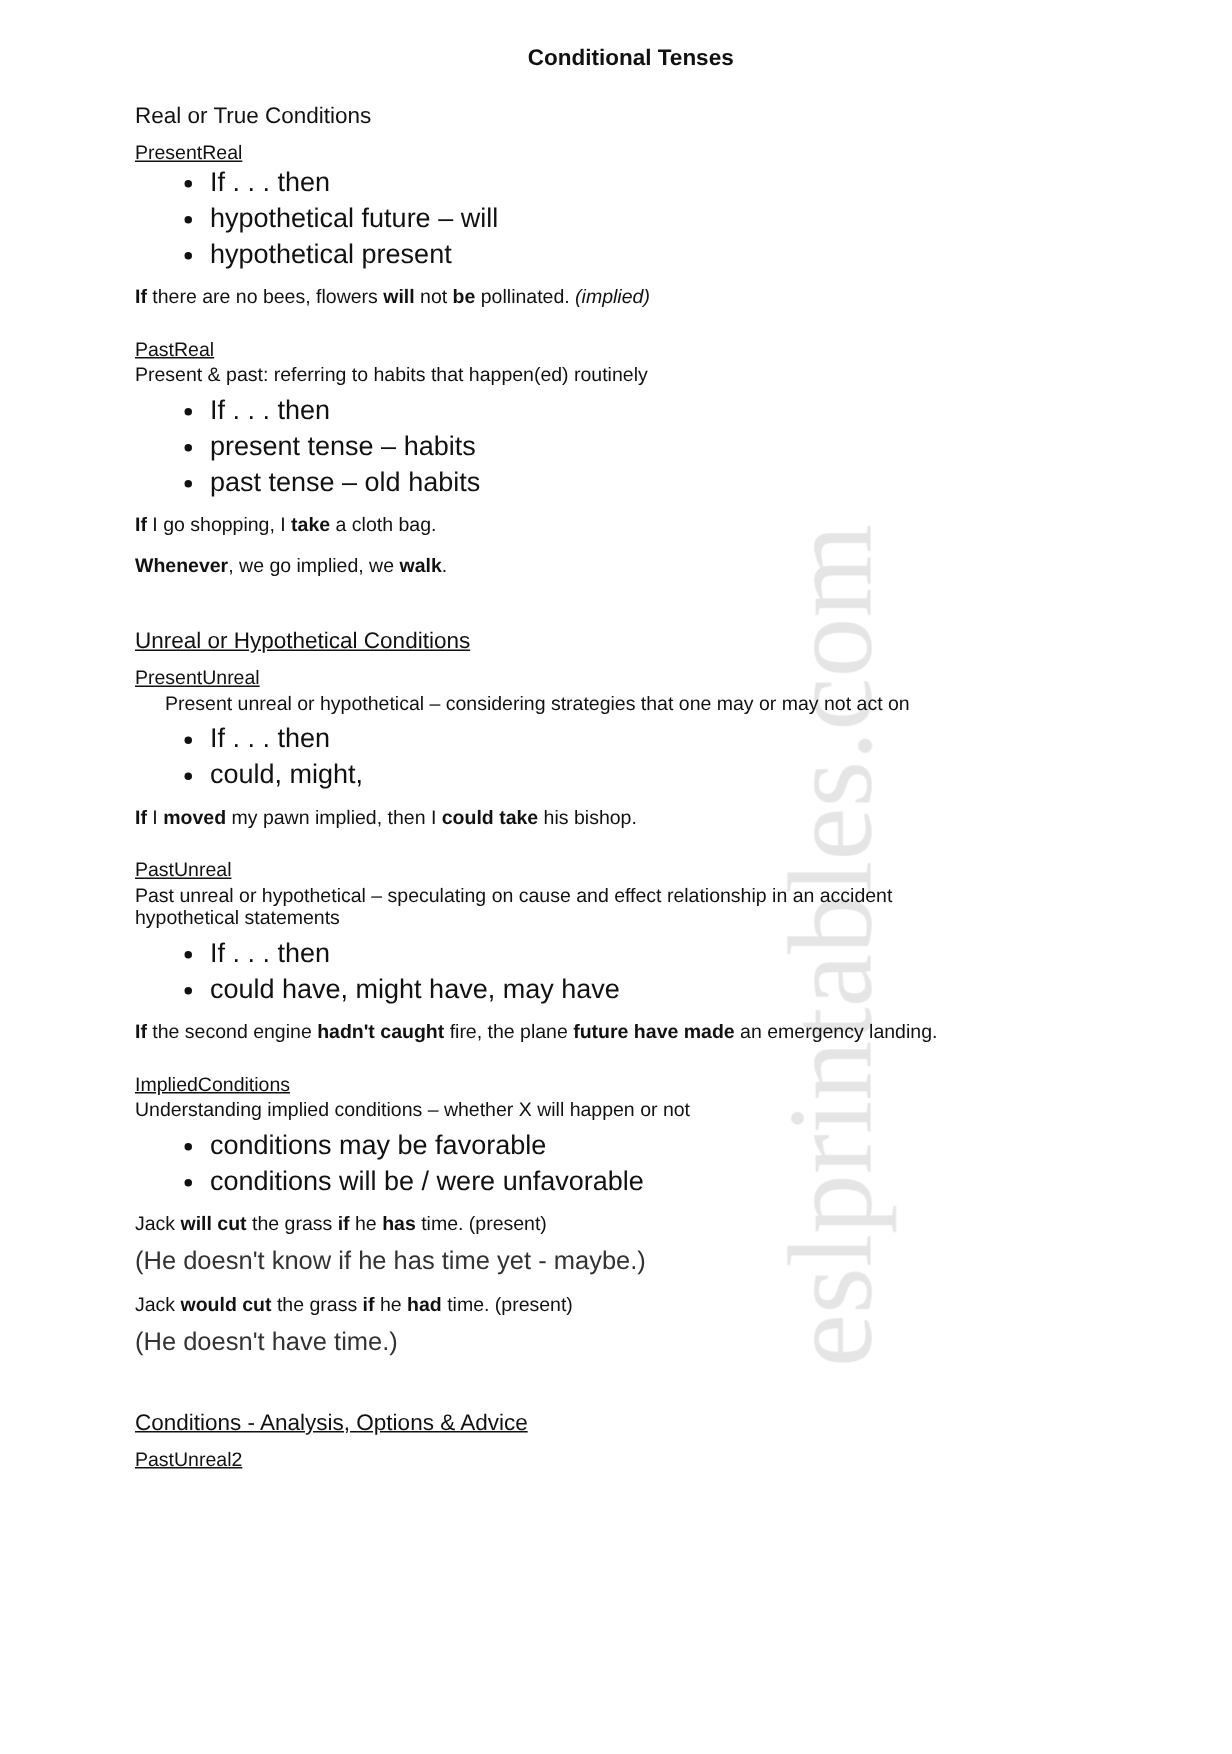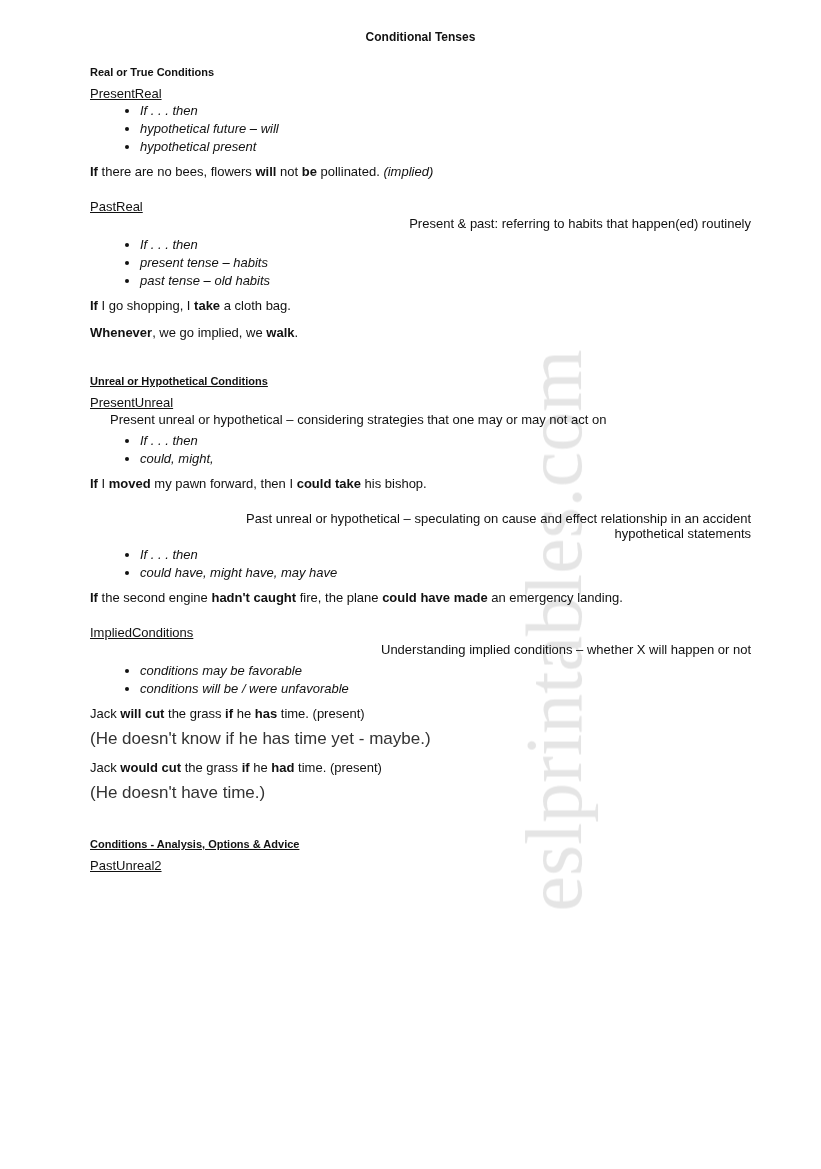--- a/index.html
+++ b/index.html
@@ -32,29 +32,29 @@
       z-index: 0;
     }
 
     .content {
       position: relative;
       z-index: 1;
     }
 
     h1 {
       text-align: center;
-      font-size: 12px;
+      font-size: 15px;
       font-weight: bold;
       margin-bottom: 22px;
       font-family: Arial, sans-serif;
     }
 
     h2 {
-      font-size: 11px;
-      font-weight: bold;
+      font-size: 15px;
+      font-weight: normal;
       margin-bottom: 8px;
       margin-top: 4px;
     }
 
     h2.underline {
       text-decoration: underline;
     }
 
     .section {
       margin-bottom: 16px;
@@ -68,34 +68,33 @@
     }
 
     .subsection-desc {
       font-size: 13px;
       margin-left: 20px;
       margin-bottom: 6px;
       font-style: normal;
     }
 
     .subsection-desc.center {
-      text-align: right;
+      text-align: left;
       margin-left: 0;
     }
 
     ul {
       margin-left: 50px;
       margin-bottom: 8px;
       list-style-type: disc;
     }
 
     ul li {
       margin-bottom: 3px;
-      font-size: 13px;
-      font-style: italic;
+      font-size: 18px;
     }
 
     .example {
       font-size: 13px;
       margin-bottom: 6px;
       margin-top: 6px;
       line-height: 1.6;
     }
 
     .small-note {
@@ -143,30 +142,31 @@
       </div>
       <div class="section">
         <h2 class="underline">Unreal or Hypothetical Conditions</h2>
         <div>
           <span class="subsection-label">PresentUnreal</span>
           <div class="subsection-desc">Present unreal or hypothetical – considering strategies that one may or may not act on</div>
           <ul>
             <li>If . . . then</li>
             <li>could, might,</li>
           </ul>
-          <div class="example"><span style="font-weight: bold;">If</span><span> I </span><span style="font-weight: bold;">moved</span><span> my pawn forward, then I </span><span style="font-weight: bold;">could take</span><span> his bishop.</span></div>
+          <div class="example"><span style="font-weight: bold;">If</span><span> I </span><span style="font-weight: bold;">moved</span><span> my pawn implied, then I </span><span style="font-weight: bold;">could take</span><span> his bishop.</span></div>
           <div class="spacer"></div>
         </div>
         <div>
+          <span class="subsection-label">PastUnreal</span>
           <div class="subsection-desc center">Past unreal or hypothetical – speculating on cause and effect relationship in an accident<br>hypothetical statements</div>
           <ul>
             <li>If . . . then</li>
             <li>could have, might have, may have</li>
           </ul>
-          <div class="example"><span style="font-weight: bold;">If</span><span> the second engine </span><span style="font-weight: bold;">hadn't caught</span><span> fire, the plane </span><span style="font-weight: bold;">could have made</span><span> an emergency landing.</span></div>
+          <div class="example"><span style="font-weight: bold;">If</span><span> the second engine </span><span style="font-weight: bold;">hadn't caught</span><span> fire, the plane </span><span style="font-weight: bold;">future have made</span><span> an emergency landing.</span></div>
           <div class="spacer"></div>
         </div>
         <div>
           <span class="subsection-label">ImpliedConditions</span>
           <div class="subsection-desc center">Understanding implied conditions – whether X will happen or not</div>
           <ul>
             <li>conditions may be favorable</li>
             <li>conditions will be / were unfavorable</li>
           </ul>
           <div class="example"><span>Jack </span><span style="font-weight: bold;">will cut</span><span> the grass </span><span style="font-weight: bold;">if</span><span> he </span><span style="font-weight: bold;">has</span><span> time. (present)</span><br><span class="small-note">(He doesn't know if he has time yet - maybe.)</span></div>

